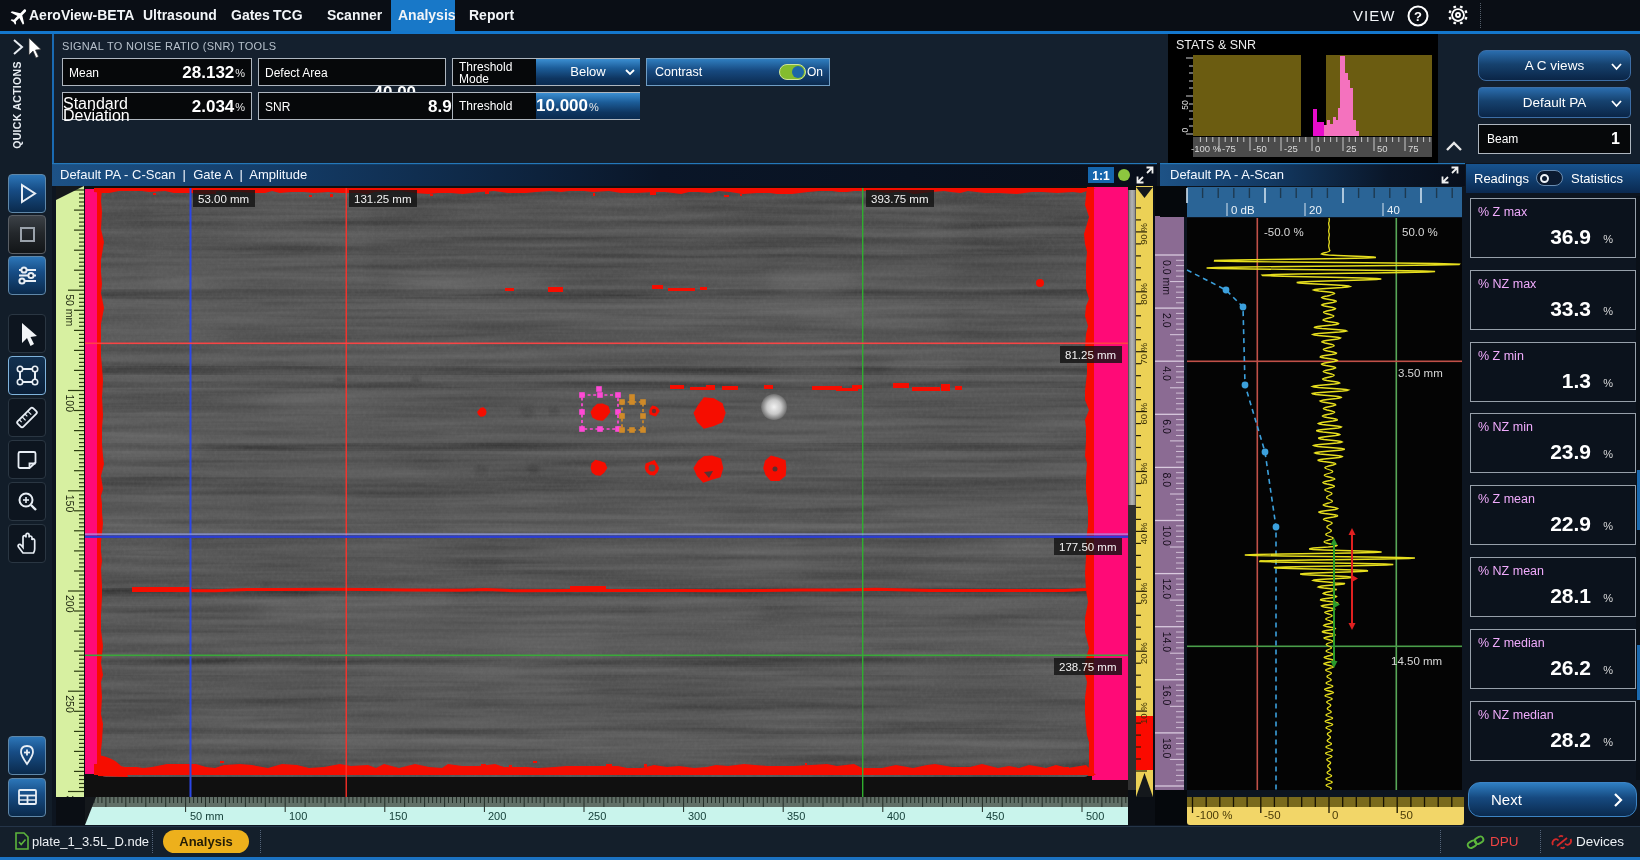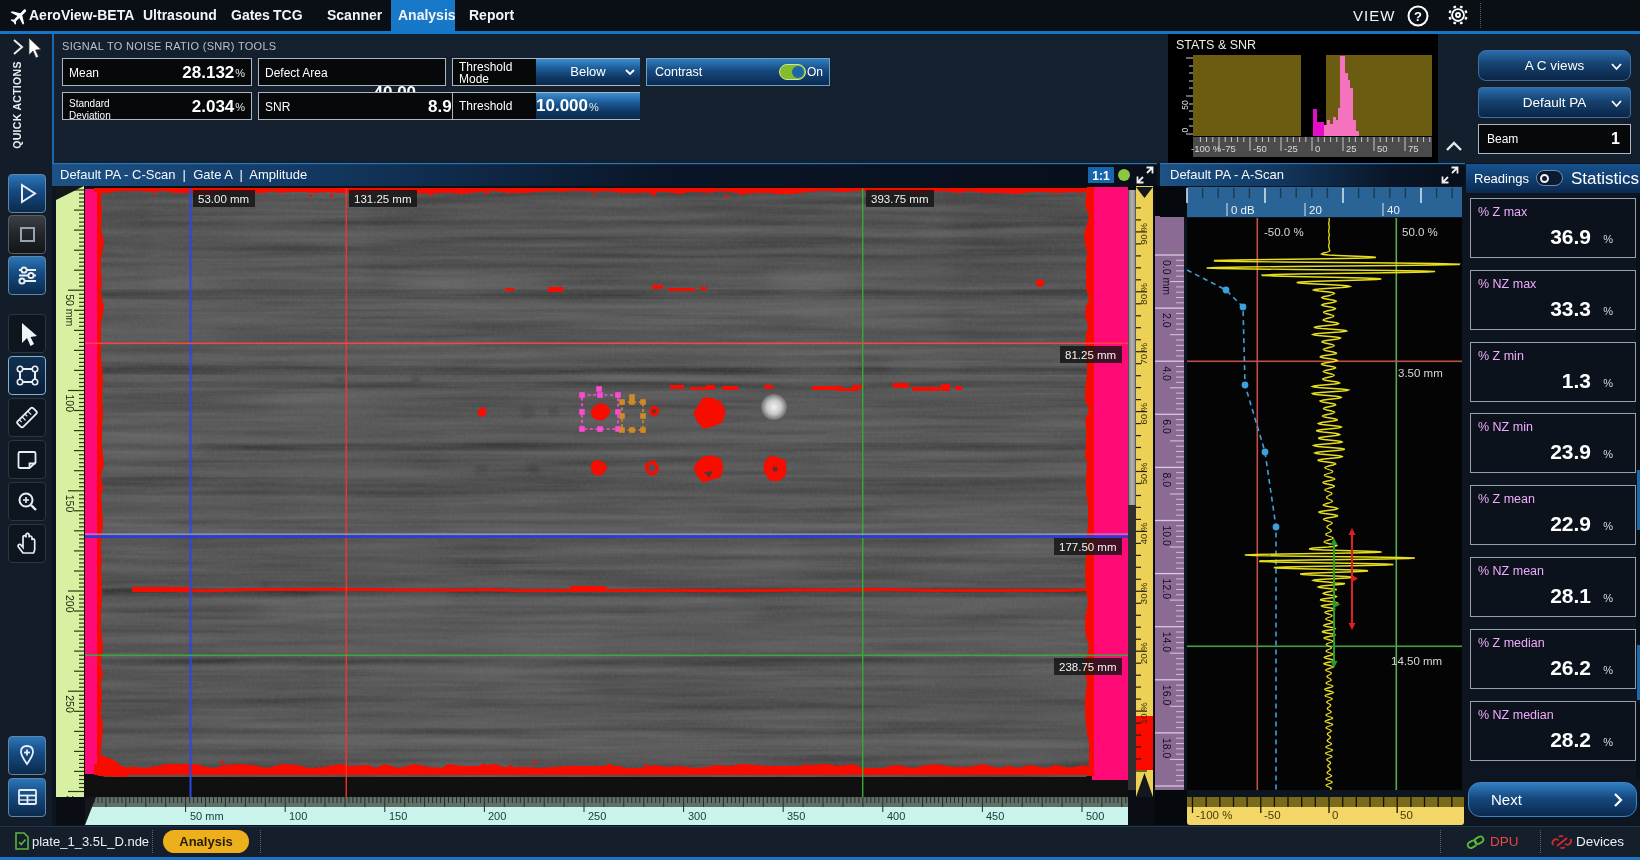--- a/index.html
+++ b/index.html
@@ -147,21 +147,21 @@
     </div>
   </div>
 <div class="box" style="left:258px;top:58px;width:188px;height:28px">
     <div class="abs" style="left:6px;top:0;font-size:12px;line-height:26px;height:28px;display:flex;align-items:center;white-space:pre-line">Defect Area</div>
     <div class="abs" style="right:6px;top:16px;height:28px;display:flex;align-items:flex-end">
       <span class="val">40.00</span>
       <span class="unit"> mm²</span>
     </div>
   </div>
 <div class="box" style="left:62px;top:92px;width:190px;height:28px">
-    <div class="abs" style="left:6px;top:0;font-size:10px;line-height:12px;padding-top:6px;height:28px;display:flex;align-items:center;white-space:pre-line">Standard
+    <div class="abs" style="left:0;top:0;font-size:16px;line-height:12px;padding-top:6px;height:28px;display:flex;align-items:center;white-space:pre-line">Standard
 Deviation</div>
     <div class="abs" style="right:6px;top:0;height:28px;display:flex;align-items:center">
       <span class="val">2.034</span>
       <span class="unit"> %</span>
     </div>
   </div>
 <div class="box" style="left:258px;top:92px;width:211px;height:28px">
     <div class="abs" style="left:6px;top:0;font-size:12px;line-height:26px;height:28px;display:flex;align-items:center;white-space:pre-line">SNR</div>
     <div class="abs" style="right:6px;top:0;height:28px;display:flex;align-items:center">
       <span class="val">8.91</span>
@@ -285,21 +285,21 @@
   </div>
 <div class="box" style="left:1478px;top:124px;width:153px;height:30px">
     <div class="abs" style="left:8px;top:0;font-size:12px;line-height:28px">Beam</div>
     <div class="abs" style="right:10px;top:0;font-size:16px;font-weight:bold;line-height:28px">1</div>
   </div>
 <div class="abs" style="left:1466px;top:164px;width:174px;height:29px;background:linear-gradient(180deg,#17538f 0%,#0a2950 100%)"></div>
 <div class="abs" style="left:1474px;top:164px;font-size:13px;color:#fff;line-height:29px">Readings</div>
 <div class="abs" style="left:1536px;top:170px;width:27px;height:16px;border-radius:8px;background:#0b1a30;border:1px solid #6a8cb0">
     <div class="abs" style="left:3px;top:2.5px;width:9px;height:9px;border-radius:50%;border:2.5px solid #f0f4f8;background:#0b1a30"></div>
   </div>
-<div class="abs" style="left:1571px;top:164px;font-size:17px;color:#fff;line-height:29px">Statistics</div>
+<div class="abs" style="left:1571px;top:164px;font-size:13px;color:#fff;line-height:29px">Statistics</div>
 <div class="statbox" style="top:198px">
     <div class="statlbl">% Z max</div>
     <div class="statval">36.9</div>
     <div class="statpct">%</div>
   </div>
 <div class="statbox" style="top:270px">
     <div class="statlbl">% NZ max</div>
     <div class="statval">33.3</div>
     <div class="statpct">%</div>
   </div>

